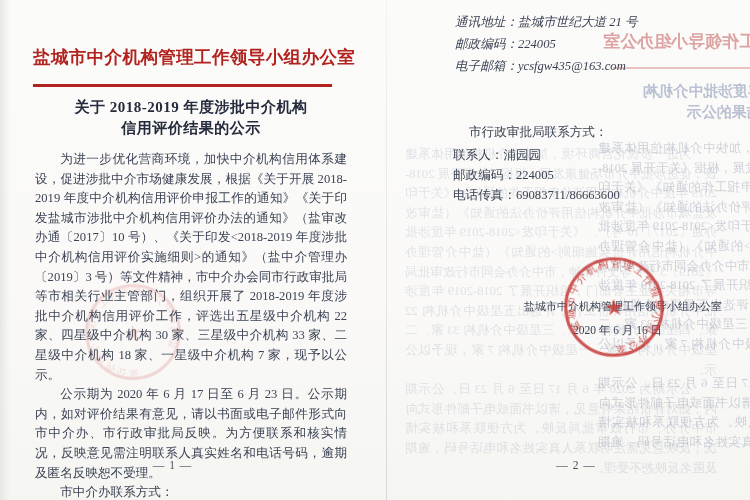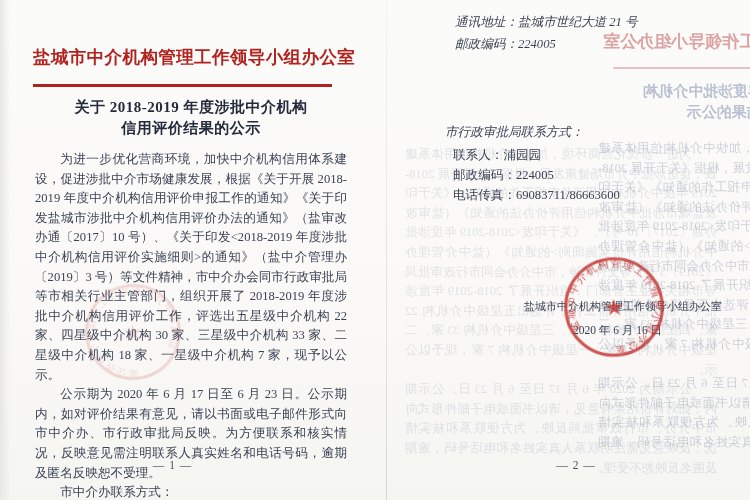--- a/index.html
+++ b/index.html
@@ -34,22 +34,22 @@
   
   .seal{position:absolute;}
   .seal-main{left:176px;top:254px;width:106px;height:106px;opacity:.82;
     filter:blur(.2px);transform:rotate(-4deg);}
   .seal-ghost{left:82px;top:281px;width:102px;height:102px;opacity:.17;
     transform:scaleX(-1) rotate(6deg);filter:blur(.6px);}
 
   
   .contact-top{position:absolute;left:70px;top:12px;font-size:12.6px;
     line-height:21.8px;color:#3b4254;white-space:nowrap;font-style:italic;}
-  .contact-heading{position:absolute;left:60px;top:124px;font-size:12.6px;
-    color:#3b4254;white-space:nowrap;font-style:italic;}
+  .contact-heading{position:absolute;left:84px;top:124px;font-size:12.6px;
+    color:#3b4254;white-space:nowrap;}
   .contact-mid{position:absolute;left:68px;top:146px;font-size:12.6px;
     line-height:19.8px;color:#3b4254;white-space:nowrap;}
   .signer{position:absolute;right:28px;top:299px;font-size:11px;
     letter-spacing:0;color:#3b4254;white-space:nowrap;}
   .sig-date{position:absolute;left:150px;top:323px;width:165px;text-align:center;
     font-size:11.5px;color:#3b4254;white-space:nowrap;}
 
   
   .ghost{position:absolute;transform:scaleX(-1);pointer-events:none;}
   .ghost-head{left:200px;top:30px;width:360px;}
@@ -116,20 +116,21 @@
     </div>
   </div>
   <div class="ghost ghost-body2">
     <p>为进一步优化营商环境，加快中介机构信用体系建设，促进涉批中介市场健康发展，根据《关于开展 2018-2019 年度中介机构信用评价申报工作的通知》《关于印发盐城市涉批中介机构信用评价办法的通知》（盐审改办通〔2017〕10 号）、《关于印发&lt;2018-2019 年度涉批中介机构信用评价实施细则&gt;的通知》（盐中介管理办〔2019〕3 号）等文件精神，市中介办会同市行政审批局等市相关行业主管部门，组织开展了 2018-2019 年度涉批中介机构信用评价工作，评选出五星级中介机构 22 家、四星级中介机构 30 家、三星级中介机构 33 家、二星级中介机构 18 家、一星级中介机构 7 家，现予以公示。</p>
     <p>公示期为 2020 年 6 月 17 日至 6 月 23 日。公示期内，如对评价结果有意见，请以书面或电子邮件形式向市中介办、市行政审批局反映。为方便联系和核实情况，反映意见需注明联系人真实姓名和电话号码，逾期及匿名反映恕不受理。</p>
   </div>
 
   <div class="contact-top">
     <div>通讯地址：盐城市世纪大道 21 号</div>
     <div>邮政编码：224005</div>
+    <div>电子邮箱：ycsfgw435@163.com</div>
   </div>
 
   <div class="contact-heading">市行政审批局联系方式：</div>
 
   <div class="contact-mid">
     <div>联系人：浦园园</div>
     <div>邮政编码：224005</div>
     <div>电话传真：69083711/86663600</div>
   </div>
 

